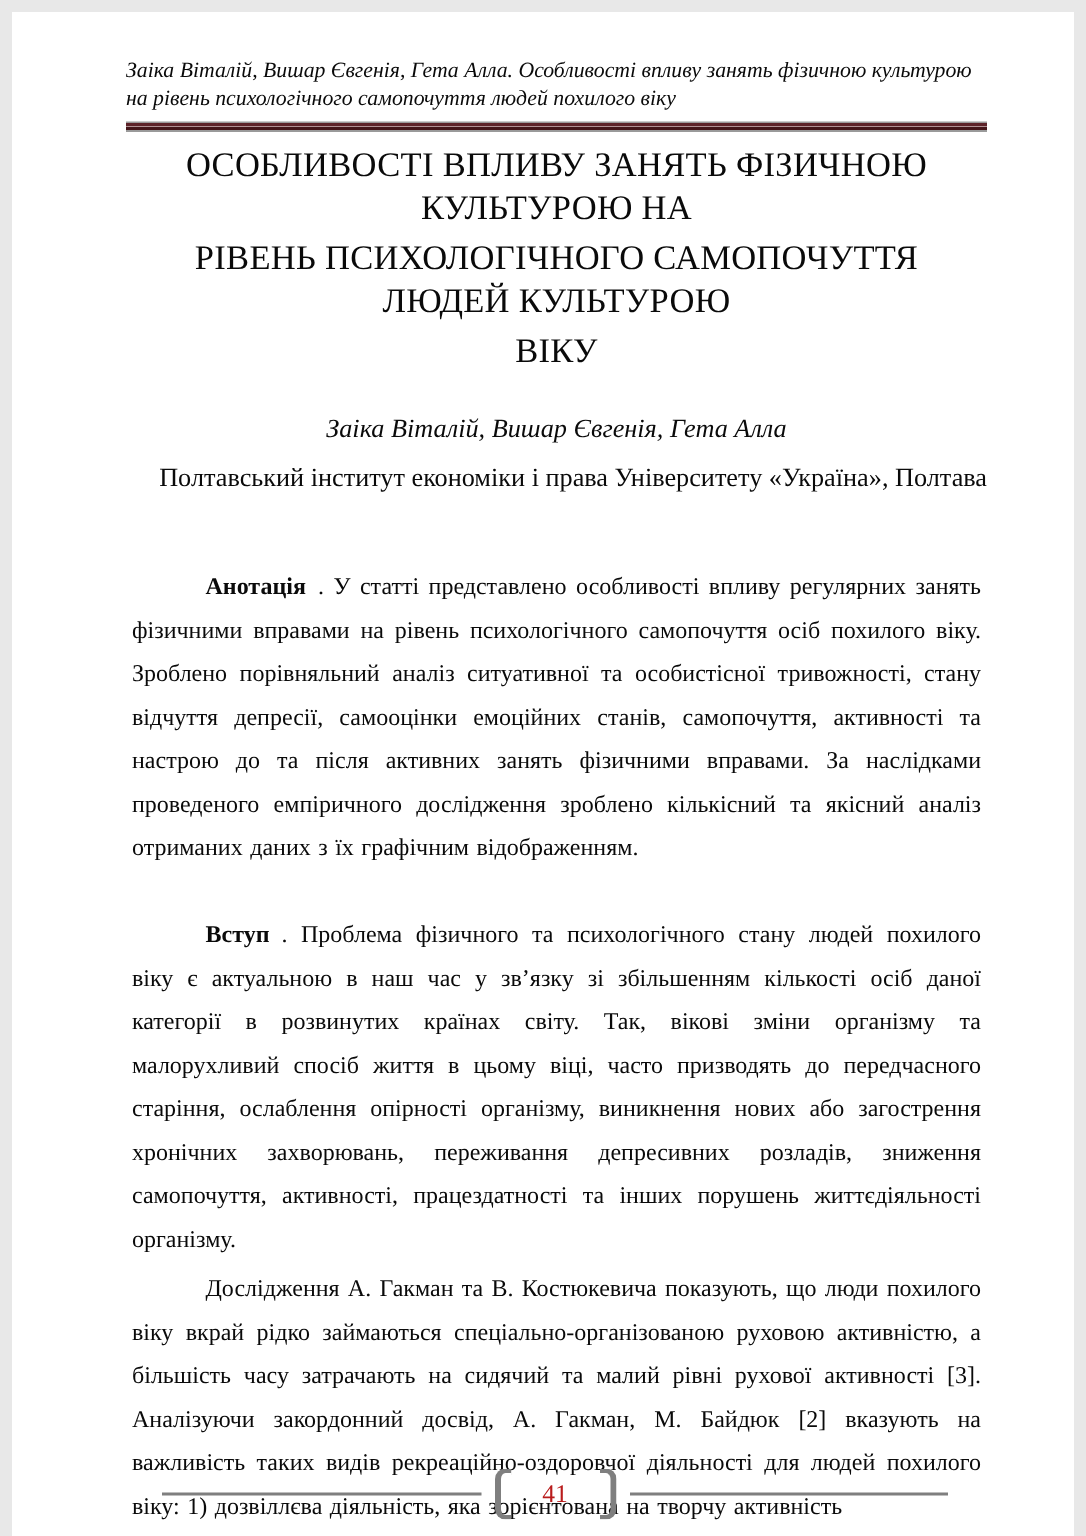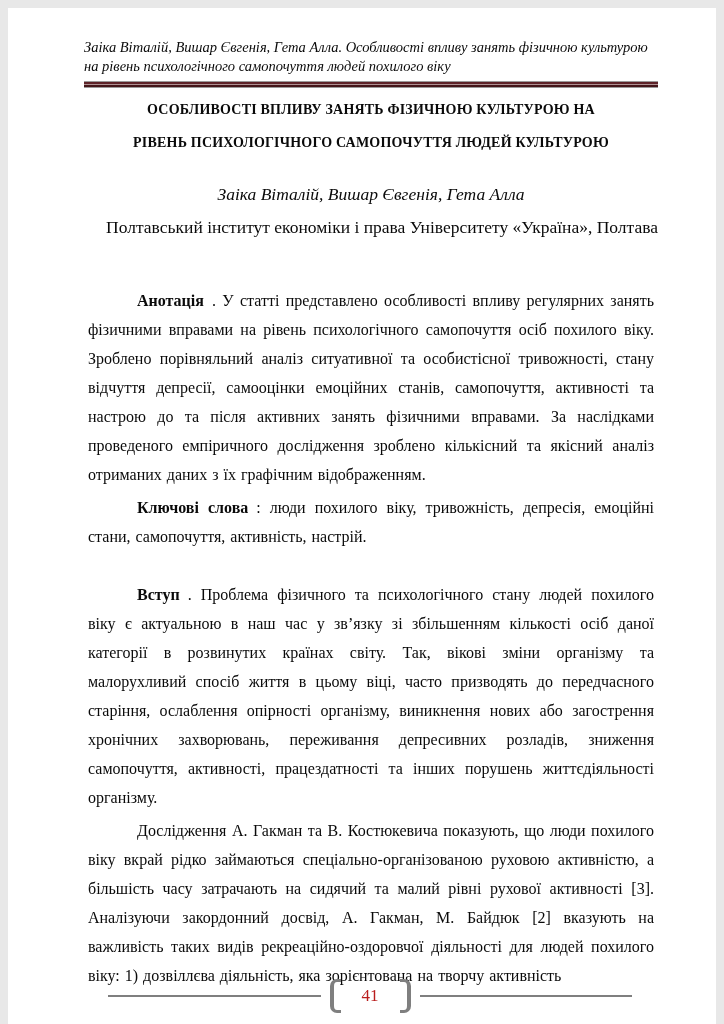--- a/index.html
+++ b/index.html
@@ -31,22 +31,22 @@
     background:linear-gradient(to bottom,
       #9a9a9a 0 1px,
       var(--sep_dark) 1px 3px,
       var(--sep_mid) 3px 4px,
       var(--sep_deep) 4px 6px,
       #9a9a9a 6px 7px);
   }
   .title{
     margin-top:7px;
     text-align:center;
-    font-weight:bold;
-    font-size:14px;
+    font-weight:normal;
+    font-size:23px;
     line-height:29px;
     letter-spacing:.2px;
   }
   .authors{
     margin-top:23px;
     text-align:center;
     font-weight:normal;
     font-style:italic;
     font-size:17.5px;
     line-height:29px;
@@ -104,31 +104,31 @@
 <div class="page">
   <div class="content">
 
     <div class="running-head">Заіка Віталій, Вишар Євгенія, Гета Алла. Особливості впливу занять фізичною культурою на рівень психологічного самопочуття людей похилого віку</div>
 
     <div class="separator"></div>
 
     <h1 class="title">
       <div>ОСОБЛИВОСТІ ВПЛИВУ ЗАНЯТЬ ФІЗИЧНОЮ КУЛЬТУРОЮ НА</div>
       <div>РІВЕНЬ ПСИХОЛОГІЧНОГО САМОПОЧУТТЯ ЛЮДЕЙ КУЛЬТУРОЮ</div>
+      <div>ВІКУ</div>
     </h1>
 
     <div class="authors">Заіка Віталій, Вишар Євгенія, Гета Алла</div>
 
     <div class="affiliation">Полтавський інститут економіки і права Університету «Україна», Полтава</div>
 
     <div class="body">
 
       <p><span class="lead">Анотація</span><span>. У статті представлено особливості впливу регулярних занять фізичними вправами на рівень психологічного самопочуття осіб похилого віку. Зроблено порівняльний аналіз ситуативної та особистісної тривожності, стану відчуття депресії, самооцінки емоційних станів, самопочуття, активності та настрою до та після активних занять фізичними вправами. За наслідками проведеного емпіричного дослідження зроблено кількісний та якісний аналіз отриманих даних з їх графічним відображенням.</span></p>
 
-      <p><span class="lead">Ключові слова</span><span>: люди похилого віку, тривожність, депресія, емоційні стани, самопочуття, активність, настрій.</span></p>
 
       <p class="spaced"><span class="lead">Вступ</span><span>. Проблема фізичного та психологічного стану людей похилого віку є актуальною в наш час у зв’язку зі збільшенням кількості осіб даної категорії в розвинутих країнах світу. Так, вікові зміни організму та малорухливий спосіб життя в цьому віці, часто призводять до передчасного старіння, ослаблення опірності організму, виникнення нових або загострення хронічних захворювань, переживання депресивних розладів, зниження самопочуття, активності, працездатності та інших порушень життєдіяльності організму.</span></p>
 
       <p><span>Дослідження А. Гакман та В. Костюкевича показують, що люди похилого віку вкрай рідко займаються спеціально-організованою руховою активністю, а більшість часу затрачають на сидячий та малий рівні рухової активності [3]. Аналізуючи закордонний досвід, А. Гакман, М. Байдюк [2] вказують на важливість таких видів рекреаційно-оздоровчої діяльності для людей похилого віку: 1) дозвіллєва діяльність, яка зорієнтована на творчу активність</span></p>
 
     </div>
   </div>
 
   <div class="page-footer">
     <div class="footer-rule"></div>

